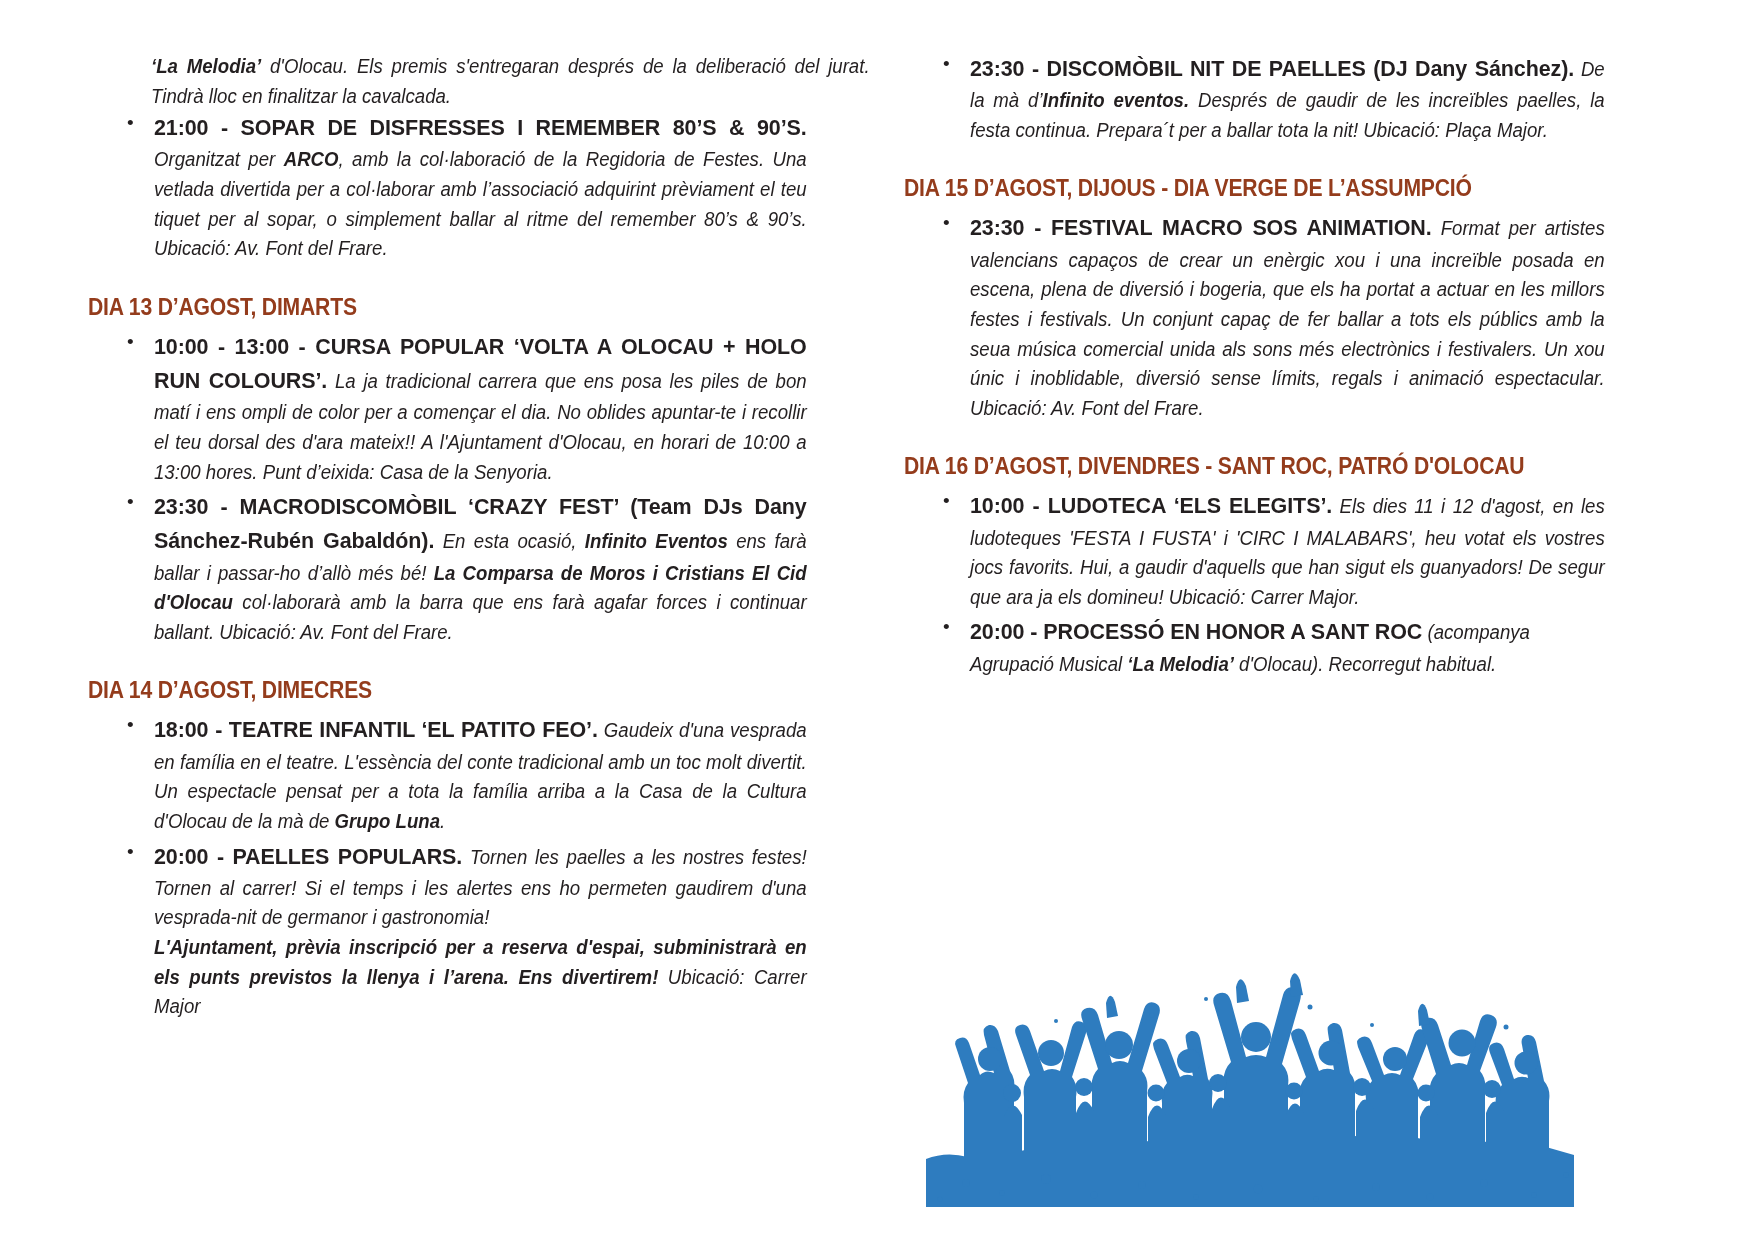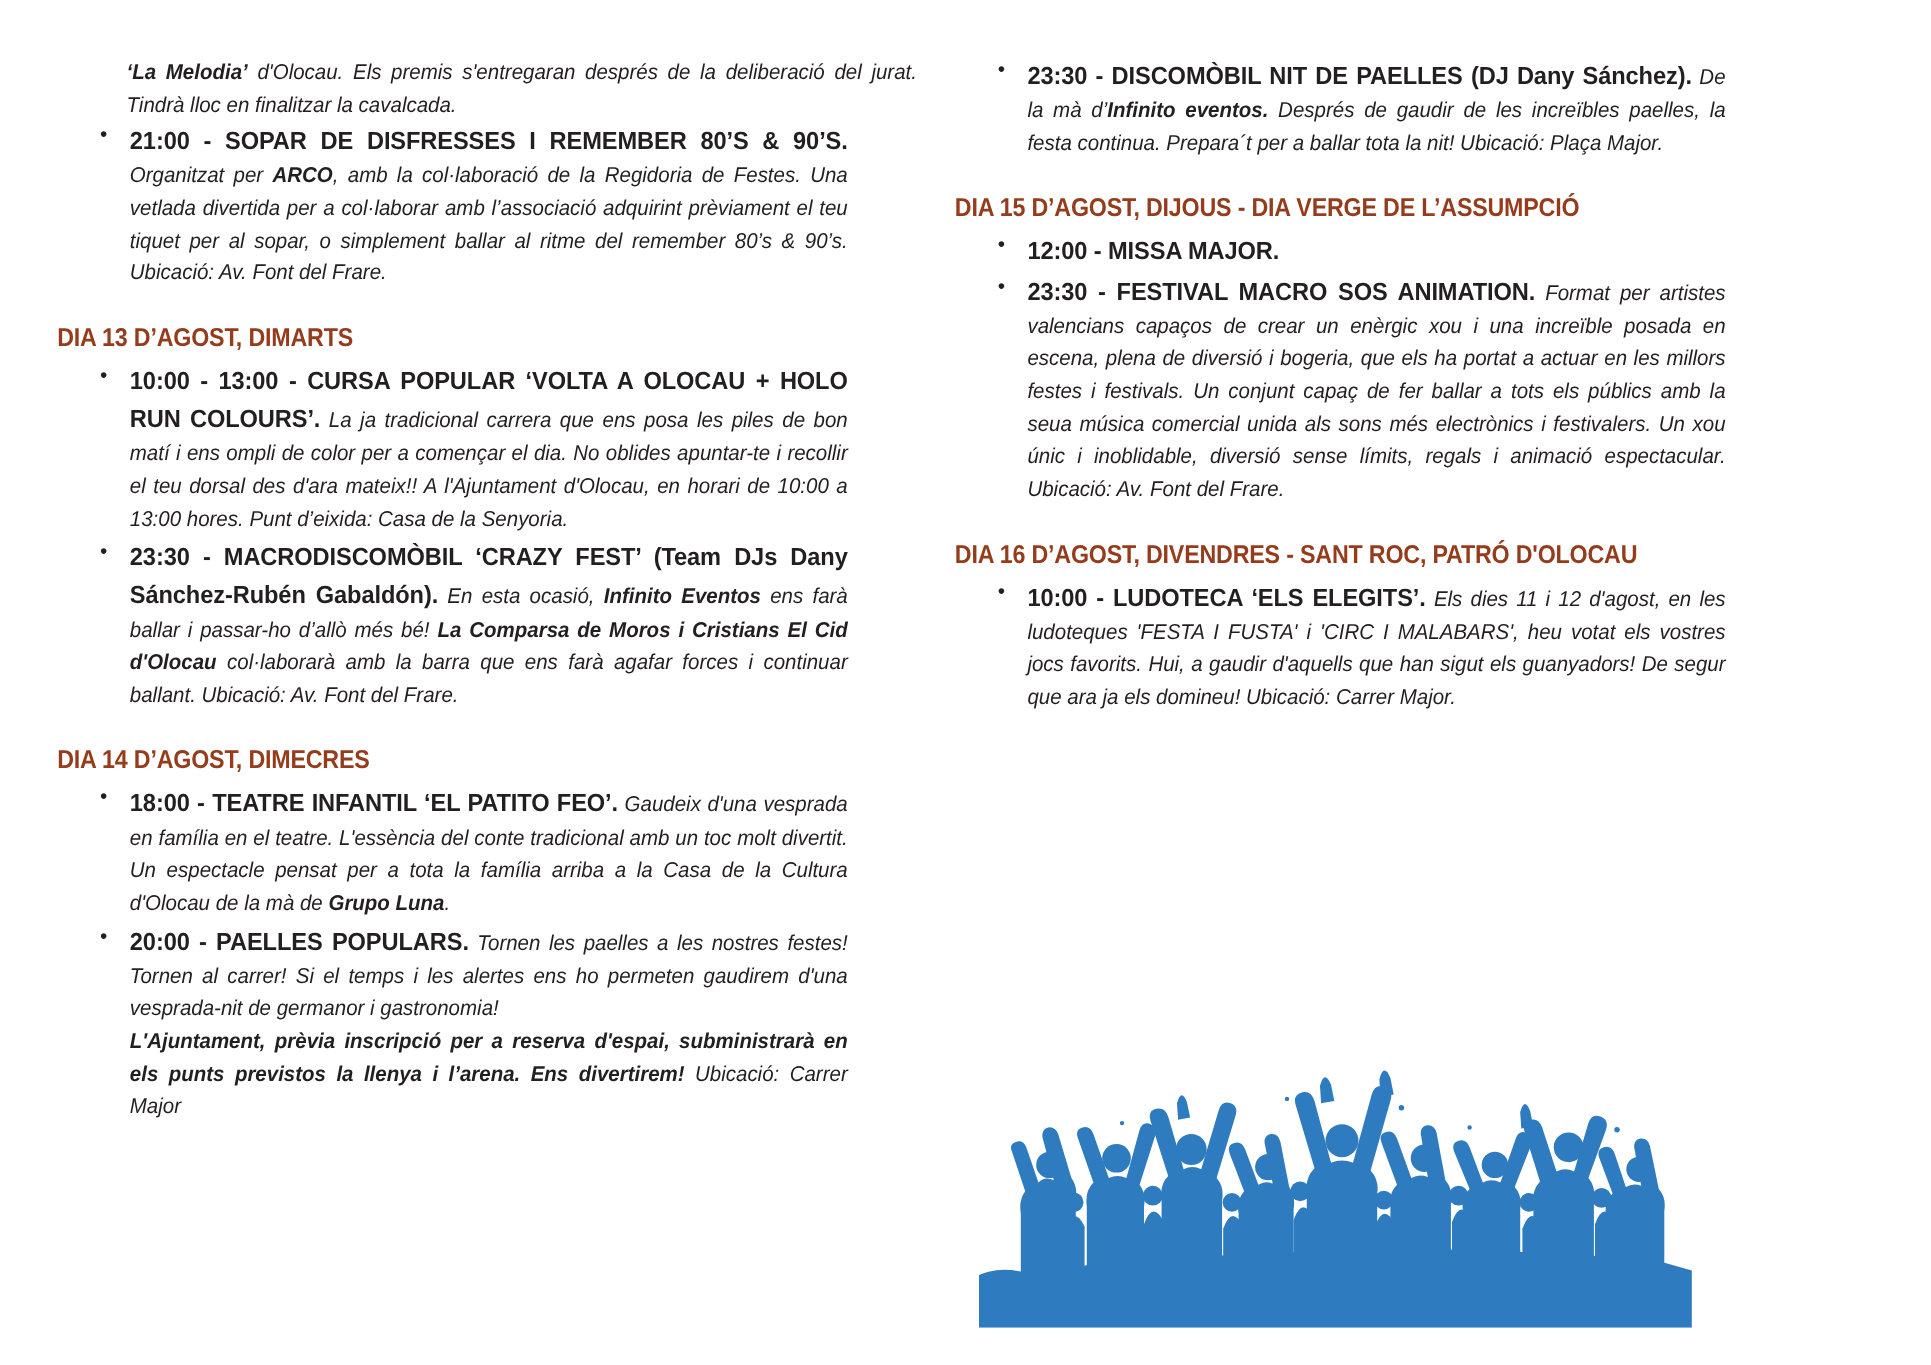--- a/index.html
+++ b/index.html
@@ -13,21 +13,21 @@
     height: 1241px;
     font-family: "Liberation Sans", "DejaVu Sans", sans-serif;
     color: #231f20;
     position: relative;
     overflow: hidden;
   }
   .page {
     position: absolute;
     inset: 0;
     display: flex;
-    padding: 52px 96px 20px 52px;
+    padding: 52px 96px 20px 88px;
     box-sizing: border-box;
     gap: 78px;
     border-radius: 11px;
   }
   .col {
     width: 720px;
     flex: 0 0 720px;
     position: relative;
   }
   
@@ -169,36 +169,36 @@
       <li>
         <div class="body-text">
           <span class="ttl">23:30 - DISCOMÒBIL NIT DE PAELLES (DJ Dany Sánchez).</span><span class="desc"> De la mà d’</span><span class="bi">Infinito eventos.</span><span class="desc"> Després de gaudir de les increïbles paelles, la festa continua. Prepara´t per a ballar tota la nit! Ubicació: Plaça Major.</span>
         </div>
       </li>
     </ul>
 
     <div class="day-heading">DIA 15 D’AGOST, DIJOUS - DIA VERGE DE L’ASSUMPCIÓ</div>
     <ul class="events">
       <li>
+        <div class="body-text">
+          <span class="ttl">23:30 - FESTIVAL MACRO SOS ANIMATION.</span><span class="desc"> Format per artistes valencians capaços de crear un enèrgic xou i una increïble posada en escena, plena de diversió i bogeria, que els ha portat a actuar en les millors festes i festivals. Un conjunt capaç de fer ballar a tots els públics amb la seua música comercial unida als sons més electrònics i festivalers. Un xou únic i inoblidable, diversió sense límits, regals i animació espectacular. Ubicació: Av. Font del Frare.</span>
+        </div>
+      </li>
+    </ul>
+
+    <div class="day-heading">DIA 16 D’AGOST, DIVENDRES - SANT ROC, PATRÓ D'OLOCAU</div>
+    <ul class="events">
+      <li>
+        <div class="body-text">
+          <span class="ttl">10:00 - LUDOTECA ‘ELS ELEGITS’.</span><span class="desc"> Els dies 11 i 12 d'agost, en les ludoteques 'FESTA I FUSTA' i 'CIRC I MALABARS', heu votat els vostres jocs favorits. Hui, a gaudir d'aquells que han sigut els guanyadors! De segur que ara ja els domineu! Ubicació: Carrer Major.</span>
+        </div>
+      </li>
+      <li>
         <div class="body-text nojust">
-          <span class="ttl">12:00 - MISSA MAJOR.</span><span class="desc"></span>
-        </div>
-      </li>
-      <li>
-        <div class="body-text">
-          <span class="ttl">23:30 - FESTIVAL MACRO SOS ANIMATION.</span><span class="desc"> Format per artistes valencians capaços de crear un enèrgic xou i una increïble posada en escena, plena de diversió i bogeria, que els ha portat a actuar en les millors festes i festivals. Un conjunt capaç de fer ballar a tots els públics amb la seua música comercial unida als sons més electrònics i festivalers. Un xou únic i inoblidable, diversió sense límits, regals i animació espectacular. Ubicació: Av. Font del Frare.</span>
-        </div>
-      </li>
-    </ul>
-
-    <div class="day-heading">DIA 16 D’AGOST, DIVENDRES - SANT ROC, PATRÓ D'OLOCAU</div>
-    <ul class="events">
-      <li>
-        <div class="body-text">
-          <span class="ttl">10:00 - LUDOTECA ‘ELS ELEGITS’.</span><span class="desc"> Els dies 11 i 12 d'agost, en les ludoteques 'FESTA I FUSTA' i 'CIRC I MALABARS', heu votat els vostres jocs favorits. Hui, a gaudir d'aquells que han sigut els guanyadors! De segur que ara ja els domineu! Ubicació: Carrer Major.</span>
+          <span class="ttl">20:00 - PROCESSÓ EN HONOR A SANT ROC</span><span class="desc"> (acompanya Agrupació Musical </span><span class="bi">‘La Melodia’</span><span class="desc"> d'Olocau). Recorregut habitual.</span>
         </div>
       </li>
     </ul>
 
     <div class="crowd">
       <svg viewBox="0 0 690 300" xmlns="http://www.w3.org/2000/svg" aria-hidden="true">
         <g fill="#2e7cbf">
 
           <path d="M20 300 L20 252 Q40 244 62 250 Q82 240 104 248 Q130 236 156 246 Q186 232 214 242 Q244 228 276 238 Q306 226 338 236 Q368 224 400 234 Q430 222 462 232 Q492 224 524 234 Q554 226 584 236 Q612 230 640 240 L668 248 L668 300 Z"></path>
 

